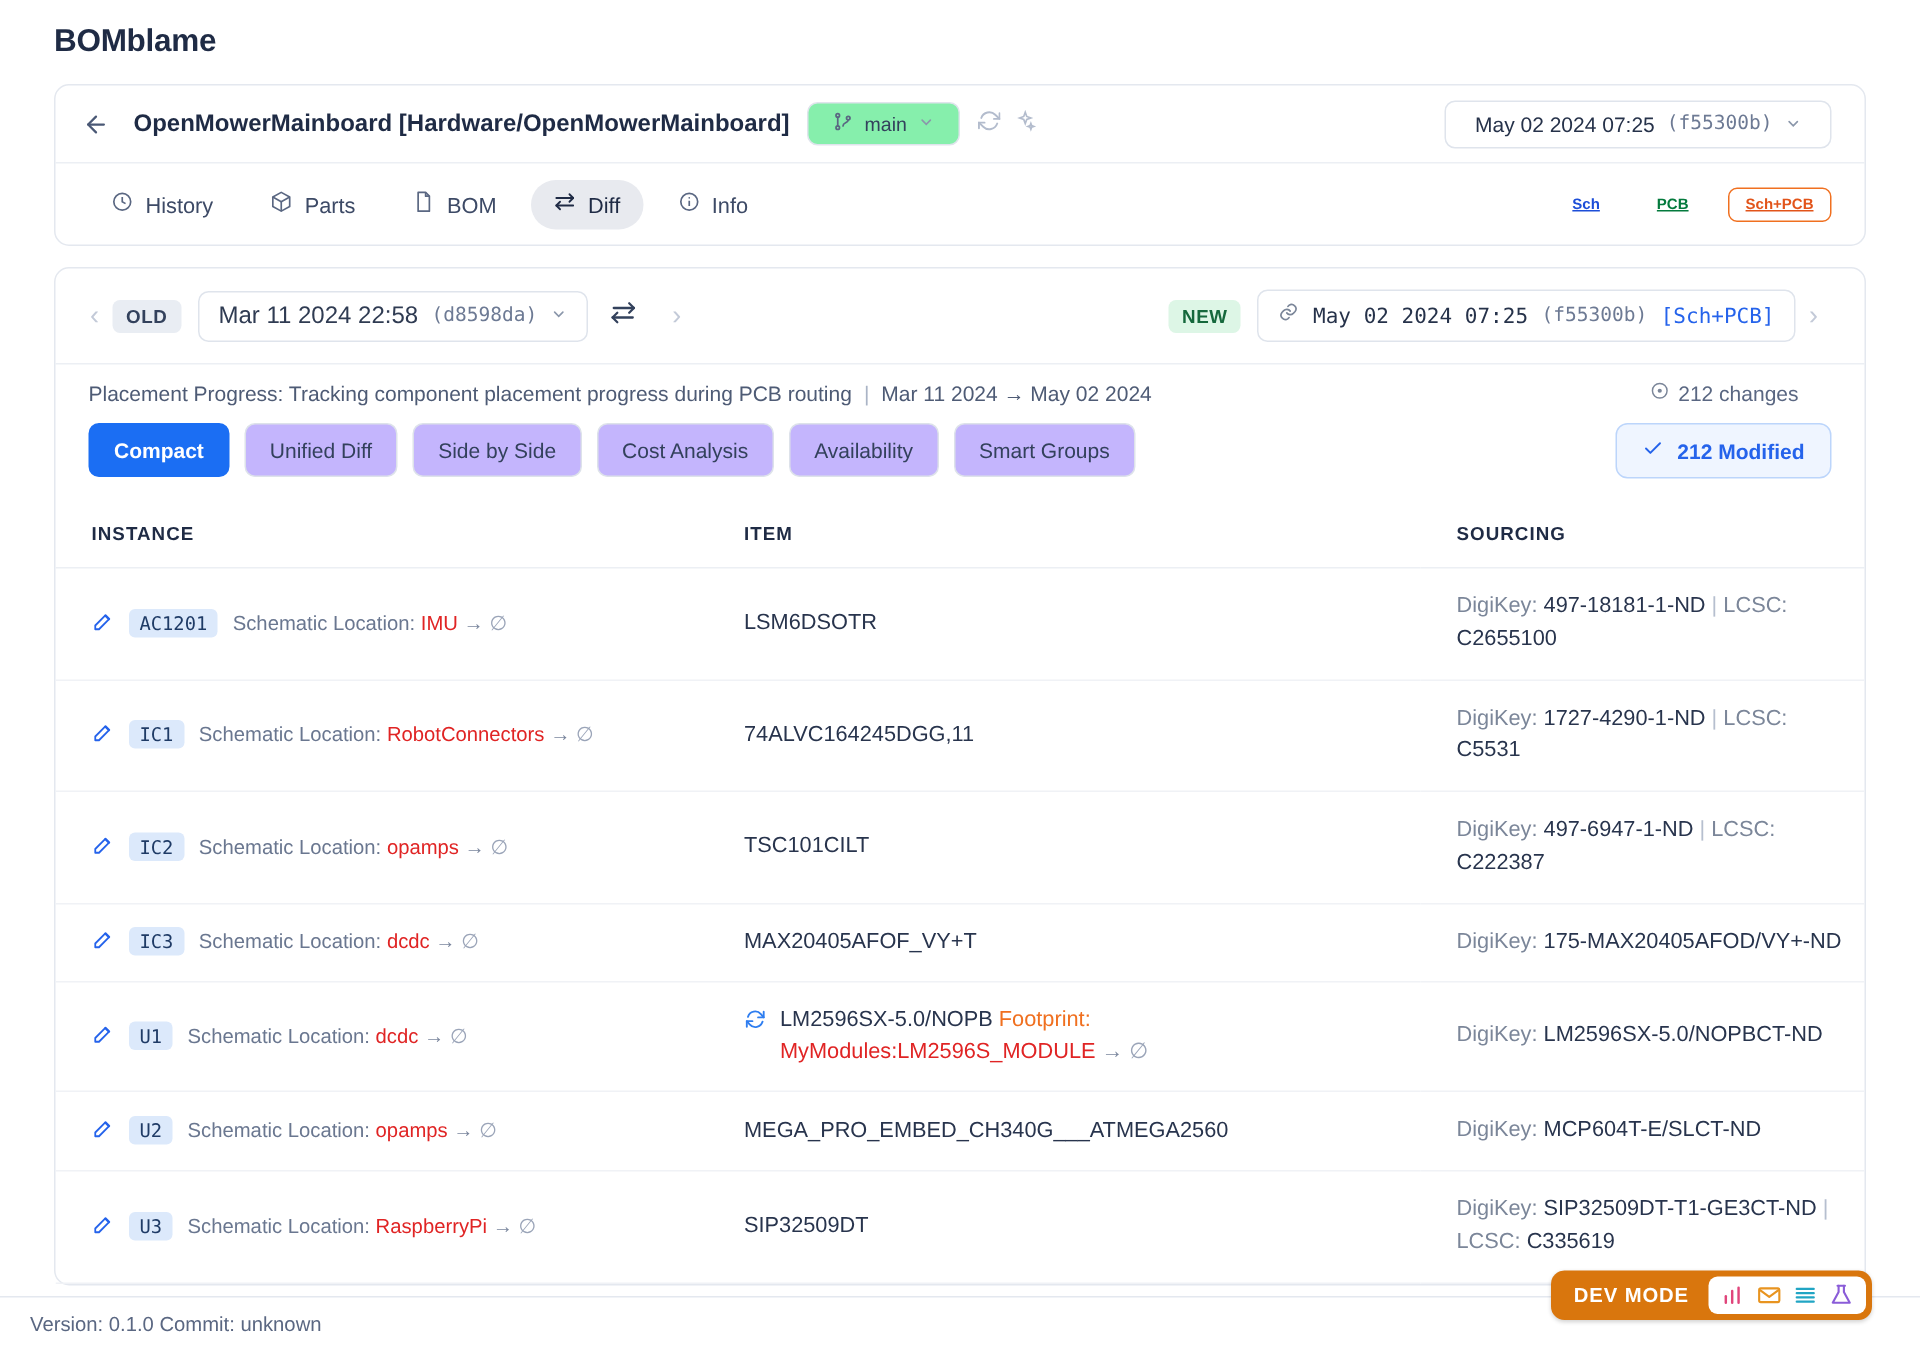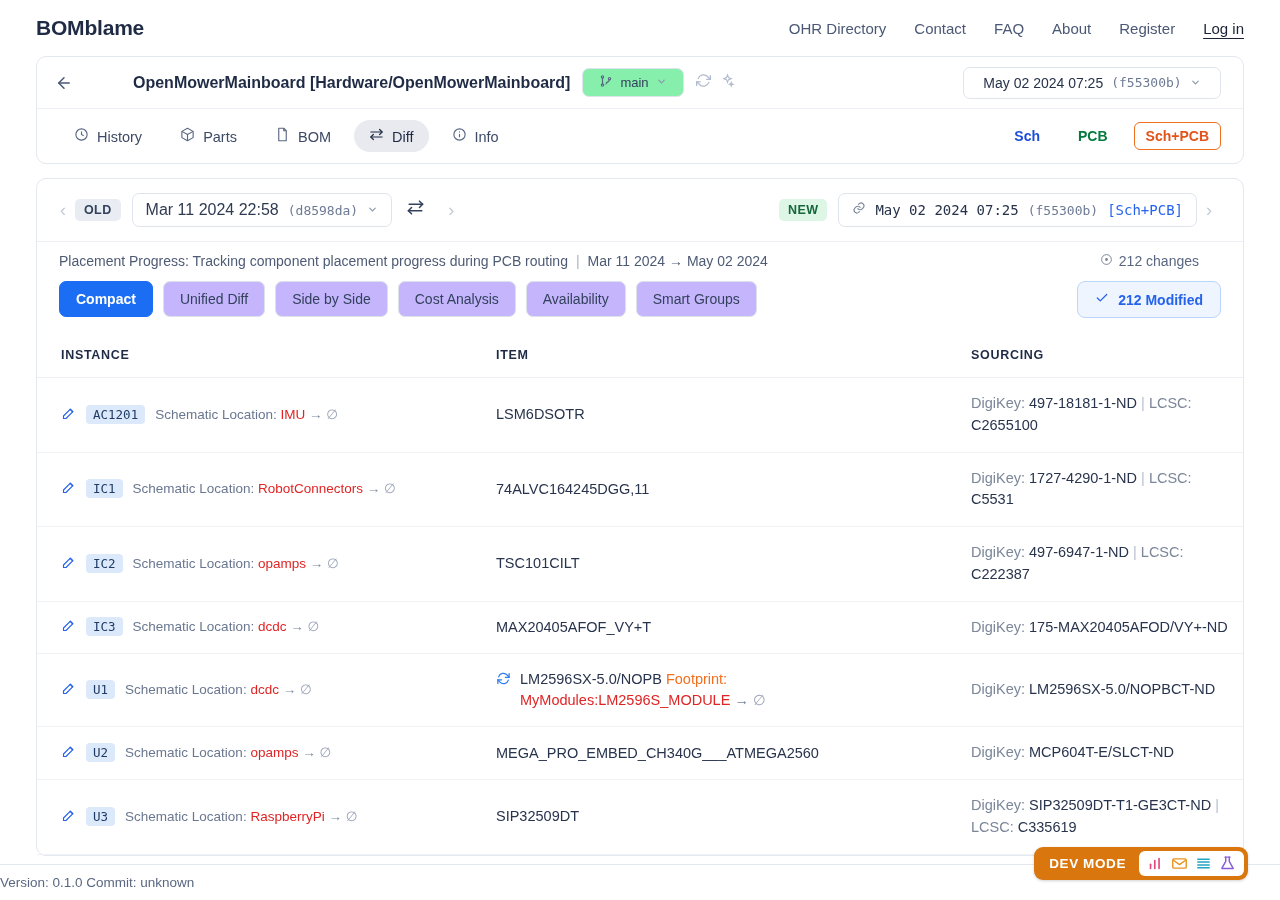--- a/index.html
+++ b/index.html
@@ -46,21 +46,21 @@
     padding: 0 22px 0 14px;
     gap: 12px;
     border-bottom: 1px solid #eceff4;
   }
   .back-arrow {
     width: 26px; height: 26px;
     display: flex; align-items: center; justify-content: center;
     color: #4a5875; font-size: 19px; cursor: pointer;
   }
   .repo-title {
-    font-size: 16px; font-weight: bold; color: #1f2b45; white-space: nowrap; margin-left: 44px;
+    font-size: 16px; font-weight: bold; color: #1f2b45; white-space: nowrap;
   }
   .branch-pill {
     display: inline-flex; align-items: center; gap: 7px;
     border: 1px solid #dfe4ec; border-radius: 7px;
     padding: 5px 16px; font-size: 13px; color: #33415c;
     background: #86efac; cursor: pointer;
   }
   .mini-icons { display: flex; gap: 9px; align-items: center; color: #b3bccd; }
   .commit-select {
     margin-left: auto;
@@ -79,22 +79,22 @@
     gap: 8px;
   }
   .tab {
     display: inline-flex; align-items: flex-end; gap: 8px;
     padding: 7px 15px; border-radius: 18px;
     font-size: 14.5px; color: #3d4a66; cursor: pointer; white-space: nowrap;
   }
   .tab.active { background: #e8eaef; color: #1f2b45; font-weight: normal; }
   .mode-group { margin-left: auto; display: flex; align-items: center; gap: 14px; }
   .mode-btn {
-    font-size: 14px; font-weight: bold; padding: 5px 11px; border-radius: 6px;
-    background: transparent; border: 1px solid transparent; cursor: pointer;
+    font-size: 10px; font-weight: bold; padding: 5px 11px; border-radius: 6px;
+    background: transparent; border: 1px solid transparent; cursor: pointer; text-decoration: underline;
   }
   .mode-sch { color: #1d4ed8; }
   .mode-pcb { color: #047a3d; }
   .mode-both { color: #e2541a; border-color: #f07020; }
 
   
   .diff-panel { margin-top: 14px; }
   .cmp-row {
     display: flex; align-items: center; padding: 14px 22px 14px 14px;
     border-bottom: 1px solid #eceff4;
@@ -170,21 +170,21 @@
   .sync-icon { color: #2f7ef0; flex: 0 0 auto; margin-top: 2px; }
   .src-label { color: #7b8699; }
   .src-val { color: #28344d; }
   .src-pipe { color: #b6bfcf; }
   .src-cell { font-size: 14px; line-height: 1.5; }
 
   
   .footer {
     position: absolute; left: 0; bottom: 0; width: 1280px; height: 36px;
     border-top: 1px solid #e4e8ef; background: #fff;
-    display: flex; align-items: center; padding-left: 0;
+    display: flex; align-items: center; padding-left: 20px;
     font-size: 13.5px; color: #5a6782;
   }
   .devmode {
     position: absolute; right: 32px; bottom: 20px;
     display: flex; align-items: center;
     background: #d9760d; border-radius: 9px; padding: 4px 4px 4px 0;
     box-shadow: 0 1px 3px rgba(0,0,0,.18);
   }
   .devmode-label {
     color: #fff; font-weight: bold; font-size: 13.5px; letter-spacing: .6px;
@@ -196,28 +196,20 @@
   }
   .devmode-icons span { line-height: 0; cursor: pointer; }
 
   .table-wrap { overflow: hidden; }
 </style>
 </head>
 <body>
 
 <div class="topnav">
   <div class="brand">BOMblame</div>
-  <div class="nav-links">
-    <a class="nav-link" href="#">OHR Directory</a>
-    <a class="nav-link" href="#">Contact</a>
-    <a class="nav-link" href="#">FAQ</a>
-    <a class="nav-link" href="#">About</a>
-    <a class="nav-link" href="#">Register</a>
-    <a class="nav-link login" href="#">Log in</a>
-  </div>
 </div>
 
 <div class="page">
 
   <div class="panel">
     <div class="repo-bar">
       <div class="back-arrow">
         <svg width="18" height="18" viewBox="0 0 24 24" fill="none" stroke="currentColor" stroke-width="2" stroke-linecap="round" stroke-linejoin="round">
             <line x1="19" y1="12" x2="5" y2="12"></line>
             <polyline points="12 19 5 12 12 5"></polyline>

